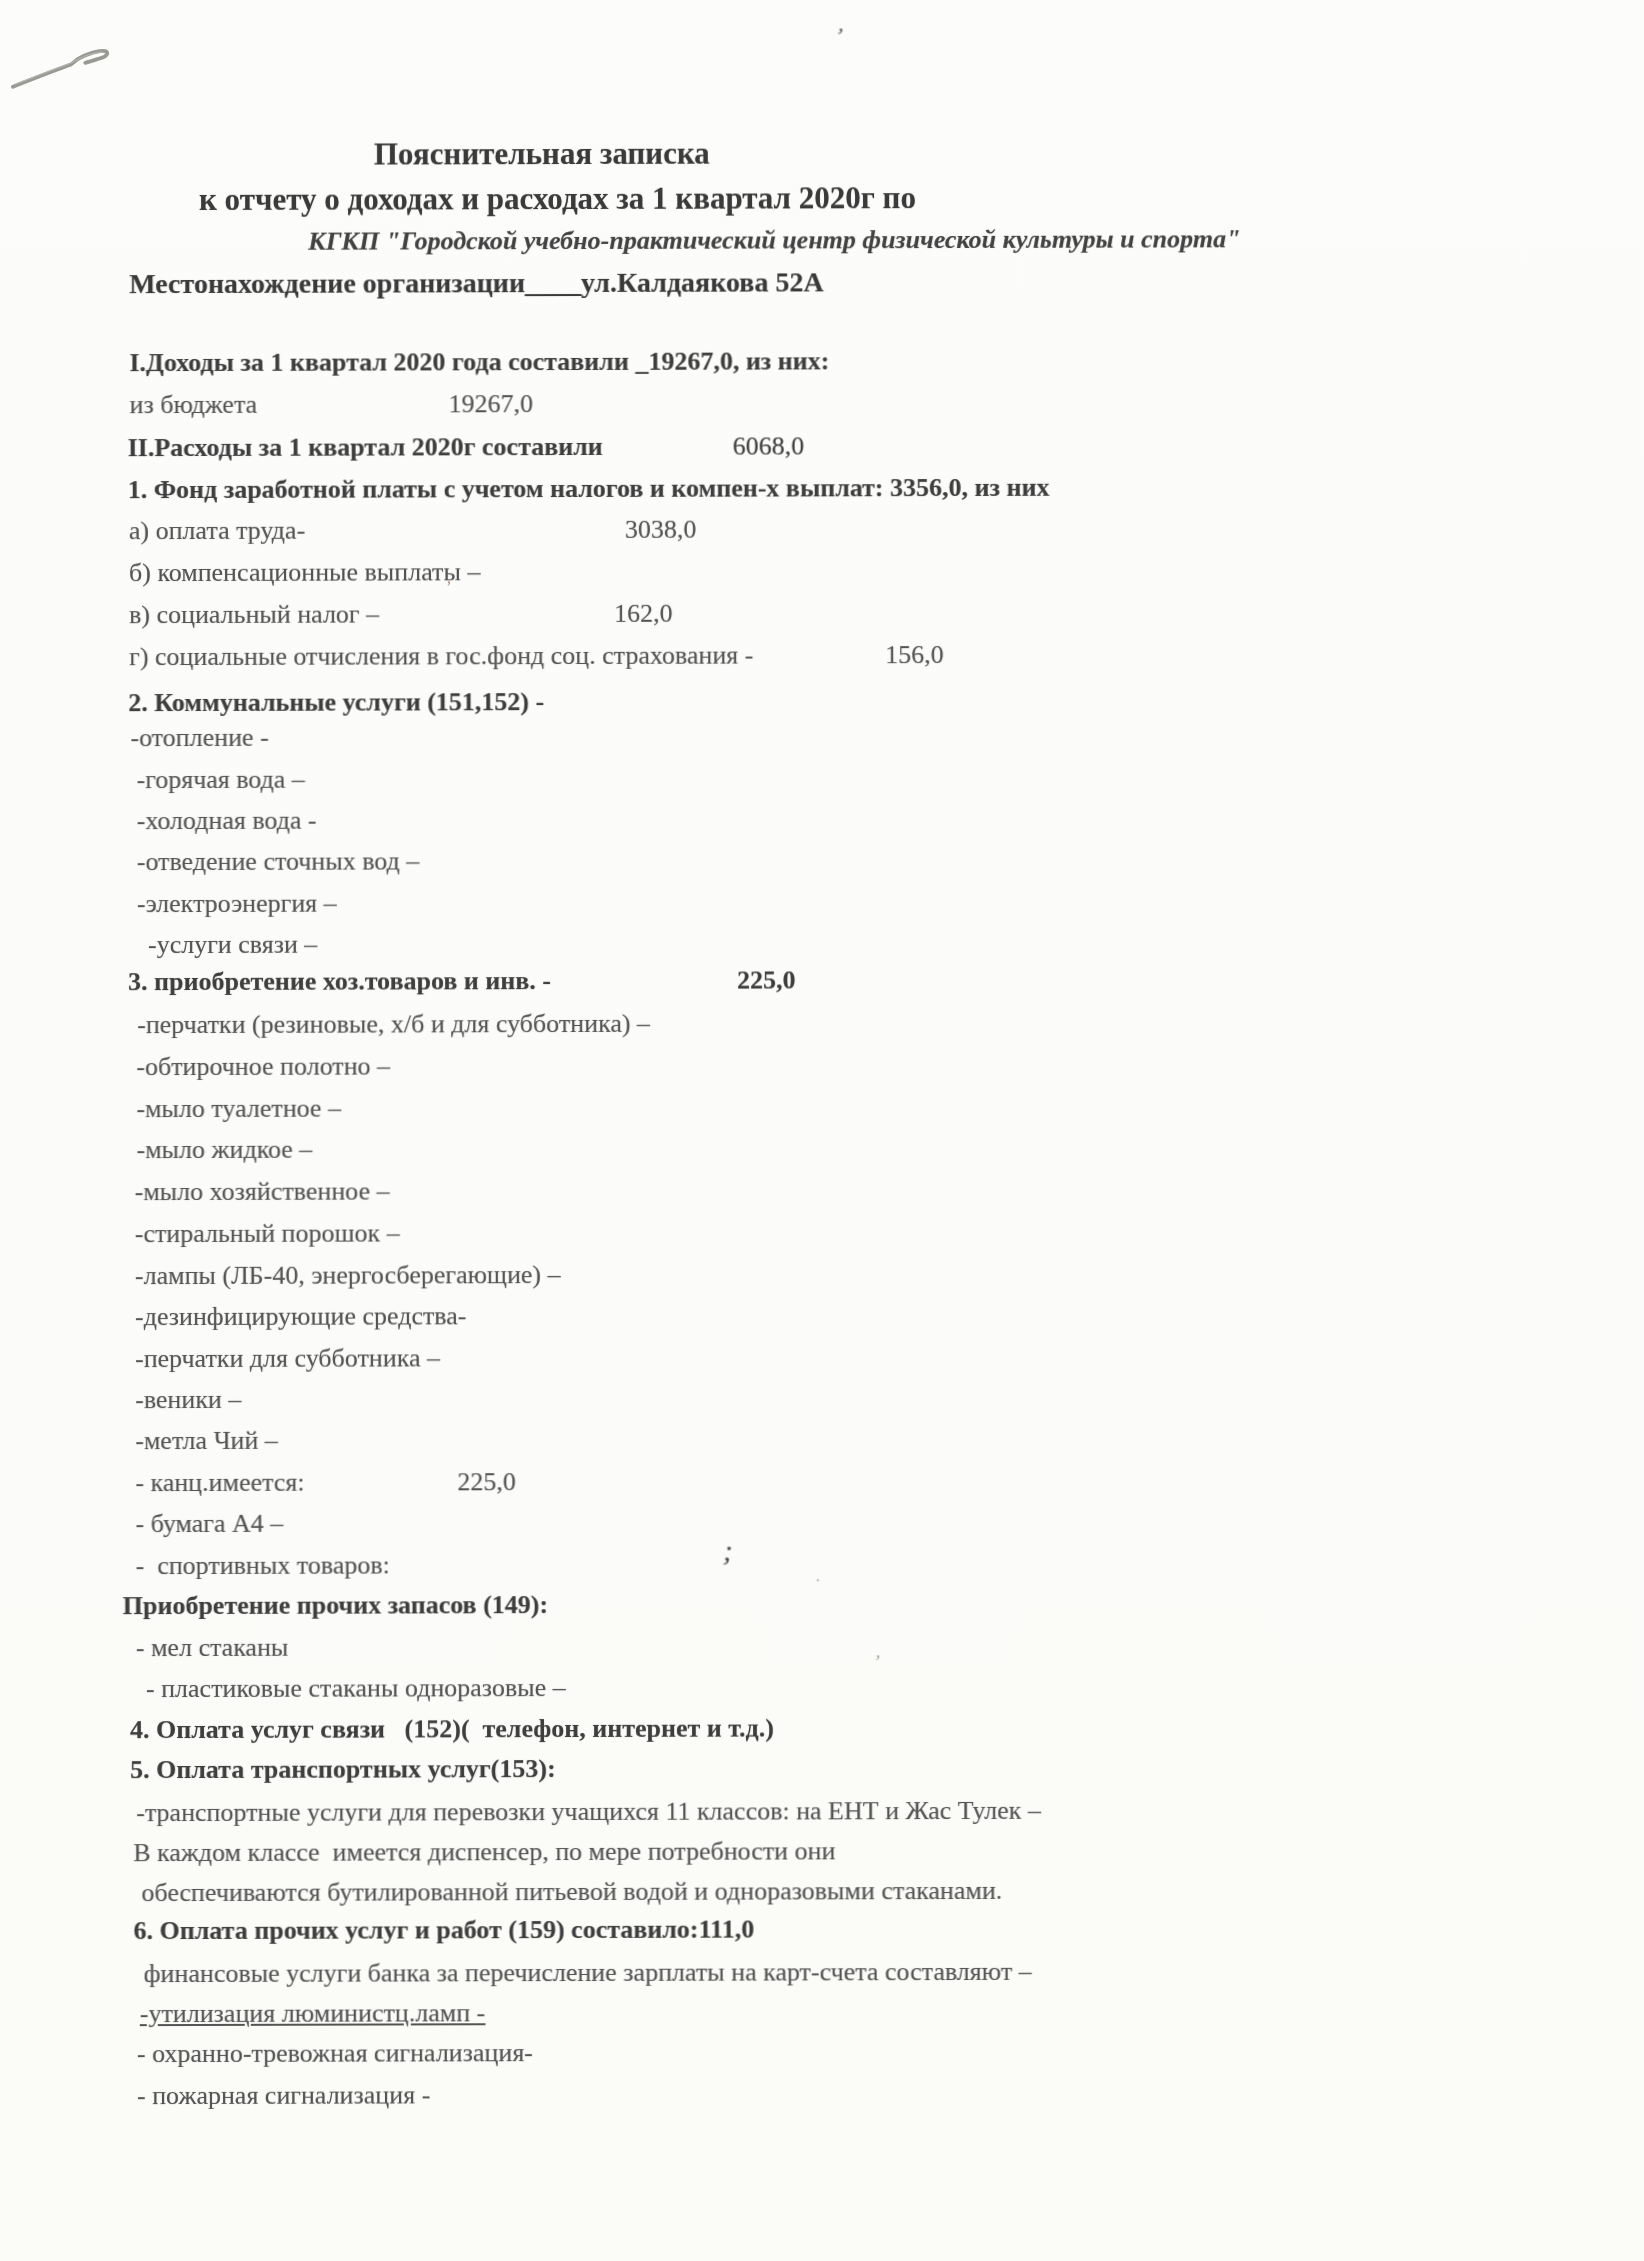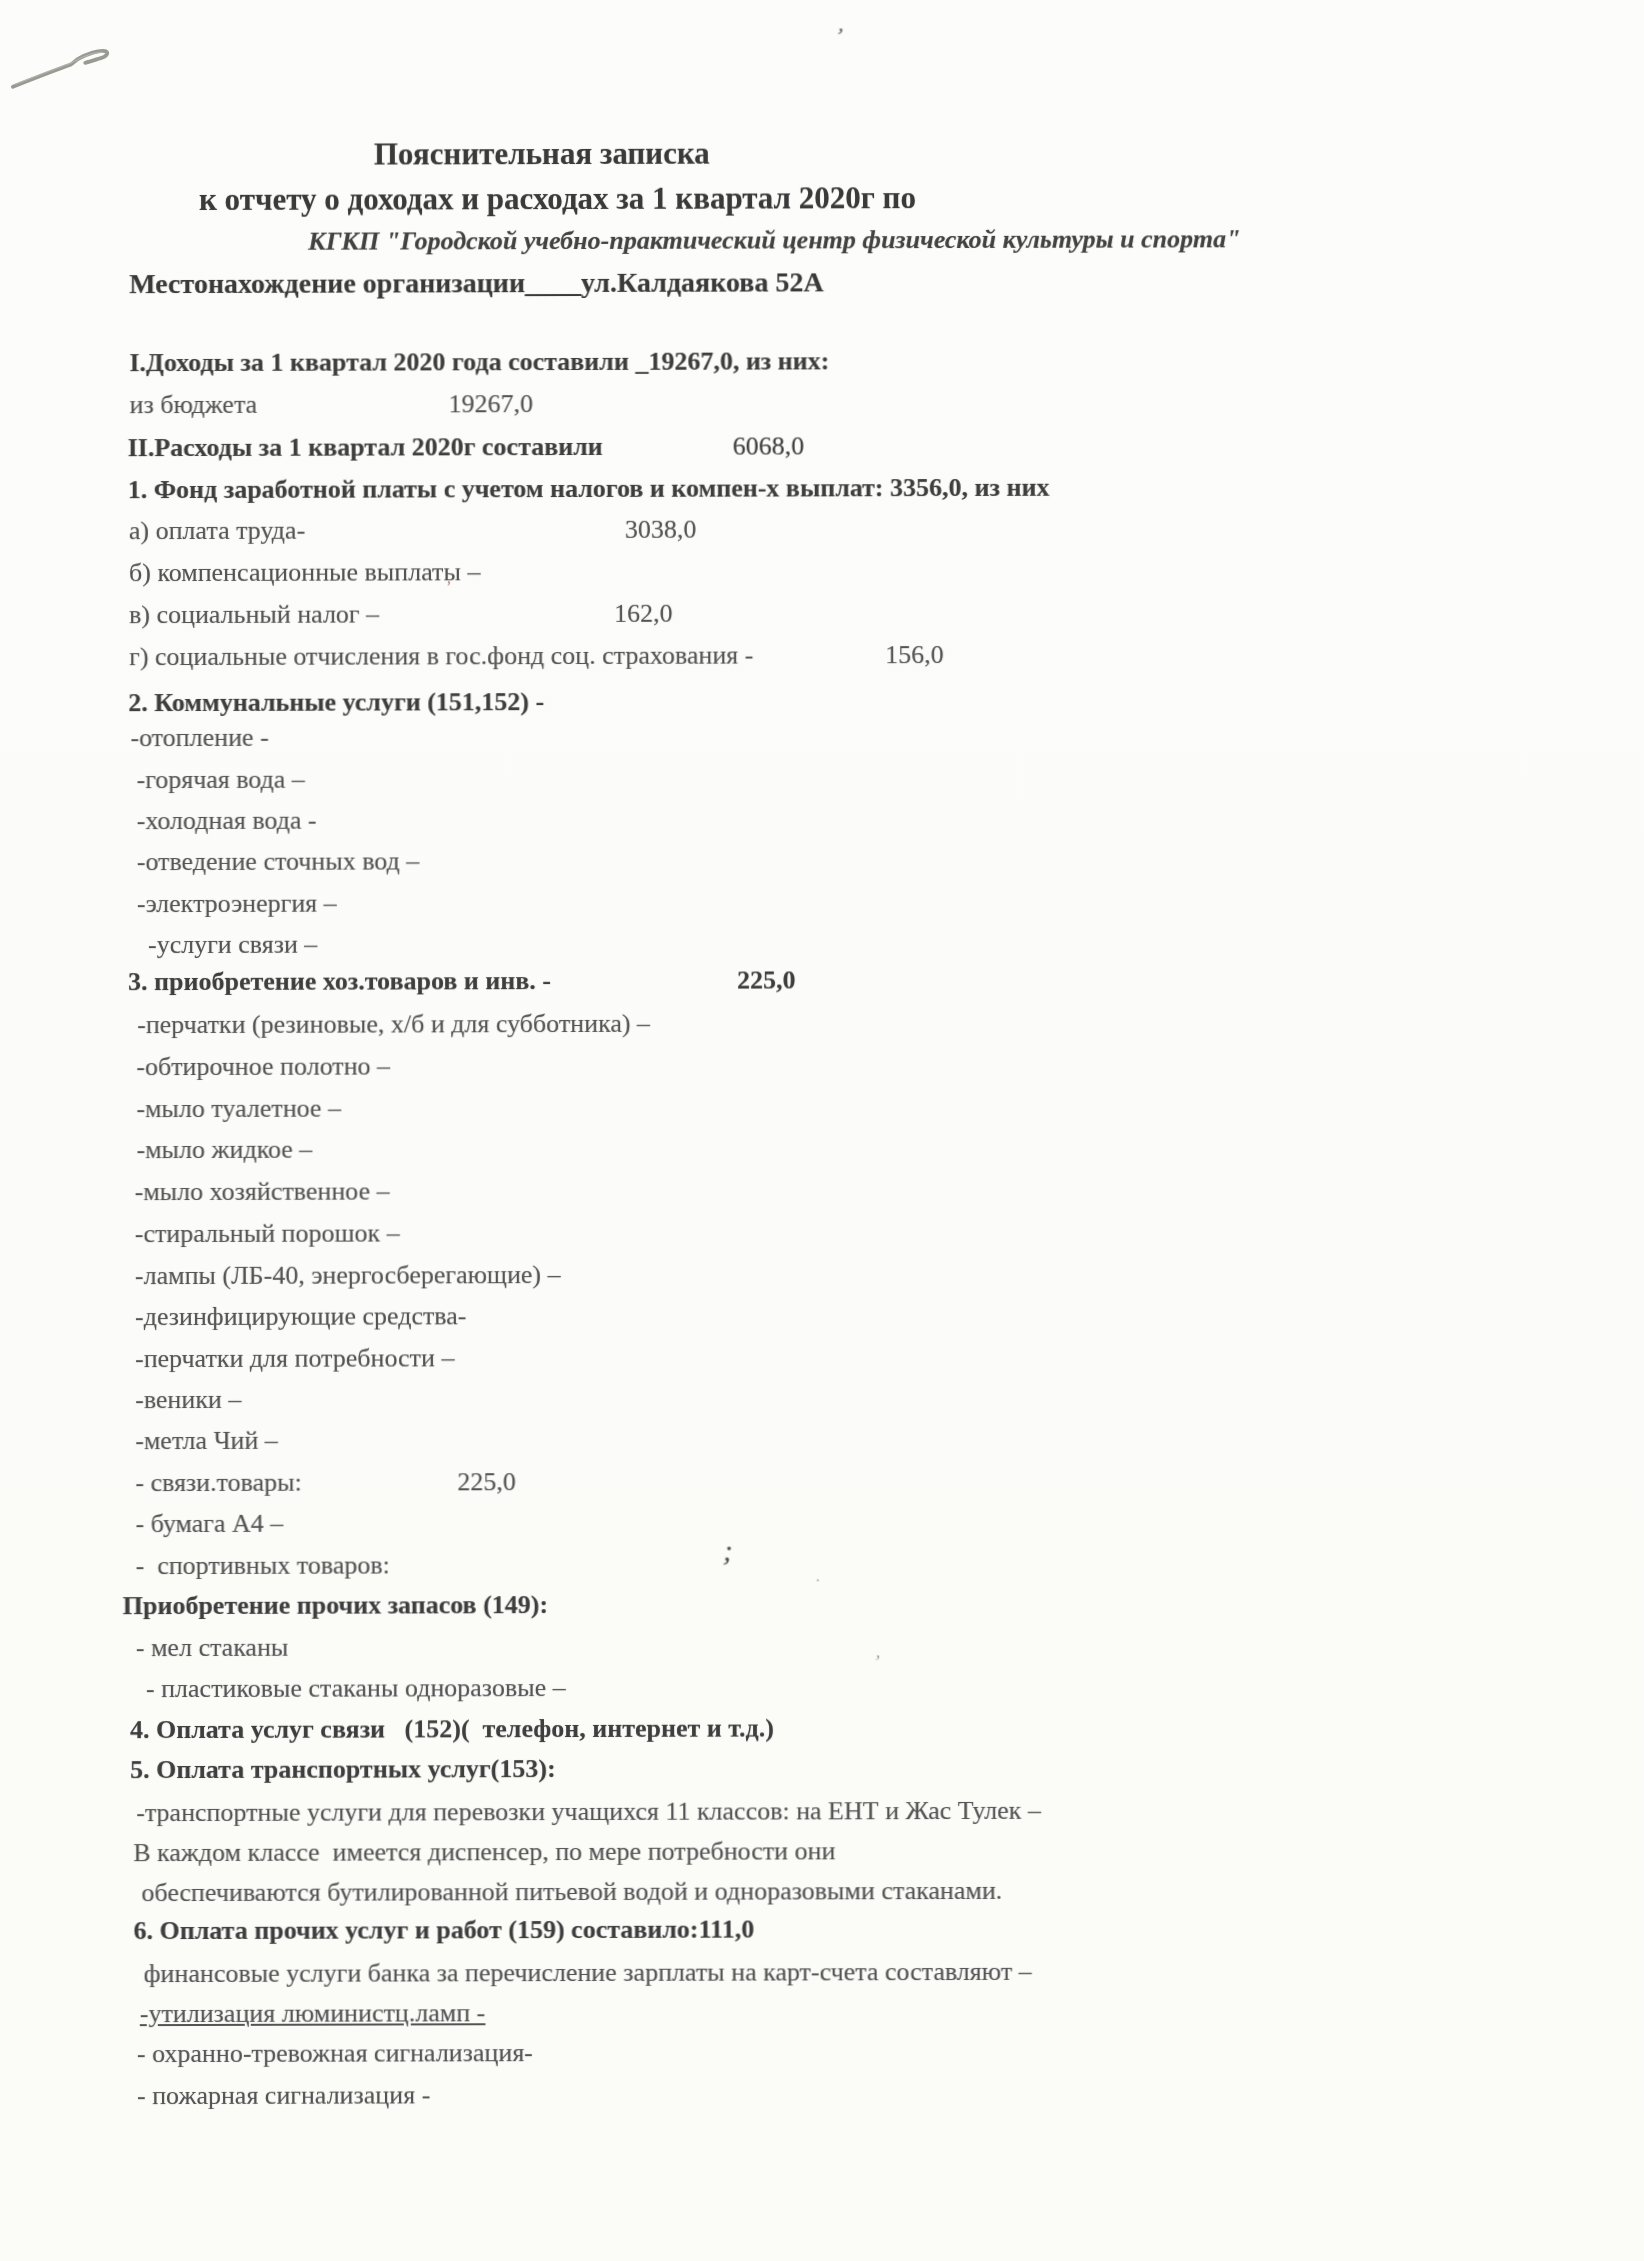--- a/index.html
+++ b/index.html
@@ -83,24 +83,24 @@
       <div class="line regular" style="left: 146px; top: 930px;"><span>-услуги связи –</span></div>
       <div class="line bold" style="left: 126px; top: 967px;"><span>3. приобретение хоз.товаров и инв. -</span><span class="value vbold" style="left: 609px;">225,0</span></div>
       <div class="line regular" style="left: 135px; top: 1010px;"><span>-перчатки (резиновые, х/б и для субботника) –</span></div>
       <div class="line regular" style="left: 134px; top: 1052px;"><span>-обтирочное полотно –</span></div>
       <div class="line regular" style="left: 134px; top: 1094px;"><span>-мыло туалетное –</span></div>
       <div class="line regular" style="left: 134px; top: 1135px;"><span>-мыло жидкое –</span></div>
       <div class="line regular" style="left: 132px; top: 1177px;"><span>-мыло хозяйственное –</span></div>
       <div class="line regular" style="left: 132px; top: 1219px;"><span>-стиральный порошок –</span></div>
       <div class="line regular" style="left: 132px; top: 1261px;"><span>-лампы (ЛБ-40, энергосберегающие) –</span></div>
       <div class="line regular" style="left: 132px; top: 1302px;"><span>-дезинфицирующие средства-</span></div>
-      <div class="line regular" style="left: 132px; top: 1344px;"><span>-перчатки для потребности –</span></div>
+      <div class="line regular" style="left: 132px; top: 1344px;"><span>-перчатки для субботника –</span></div>
       <div class="line regular" style="left: 132px; top: 1385px;"><span>-веники –</span></div>
       <div class="line regular" style="left: 132px; top: 1426px;"><span>-метла Чий –</span></div>
-      <div class="line regular" style="left: 132px; top: 1468px;"><span>- связи.товары:</span><span class="value" style="left: 322px;">225,0</span></div>
+      <div class="line regular" style="left: 132px; top: 1468px;"><span>- канц.имеется:</span><span class="value" style="left: 322px;">225,0</span></div>
       <div class="line regular" style="left: 132px; top: 1509px;"><span>- бумага А4 –</span></div>
       <div class="line regular" style="left: 132px; top: 1551px;"><span>-  спортивных товаров:</span></div>
       <div class="line bold" style="left: 119px; top: 1591px;"><span>Приобретение прочих запасов (149):</span></div>
       <div class="line regular" style="left: 132px; top: 1633px;"><span>- мел стаканы</span></div>
       <div class="line regular" style="left: 132px; top: 1674px; margin-left: 10px;"><span>- пластиковые стаканы одноразовые –</span></div>
       <div class="line bold" style="left: 126px; top: 1715px;"><span>4. Оплата услуг связи   (152)(  телефон, интернет и т.д.)</span></div>
       <div class="line bold" style="left: 126px; top: 1755px;"><span>5. Оплата транспортных услуг(153):</span></div>
       <div class="line regular" style="left: 132px; top: 1798px;"><span>-транспортные услуги для перевозки учащихся 11 классов: на ЕНТ и Жас Тулек –</span></div>
       <div class="line regular" style="left: 129px; top: 1838px;"><span>В каждом классе  имеется диспенсер, по мере потребности они</span></div>
       <div class="line regular" style="left: 137px; top: 1878px;"><span>обеспечиваются бутилированной питьевой водой и одноразовыми стаканами.</span></div>

